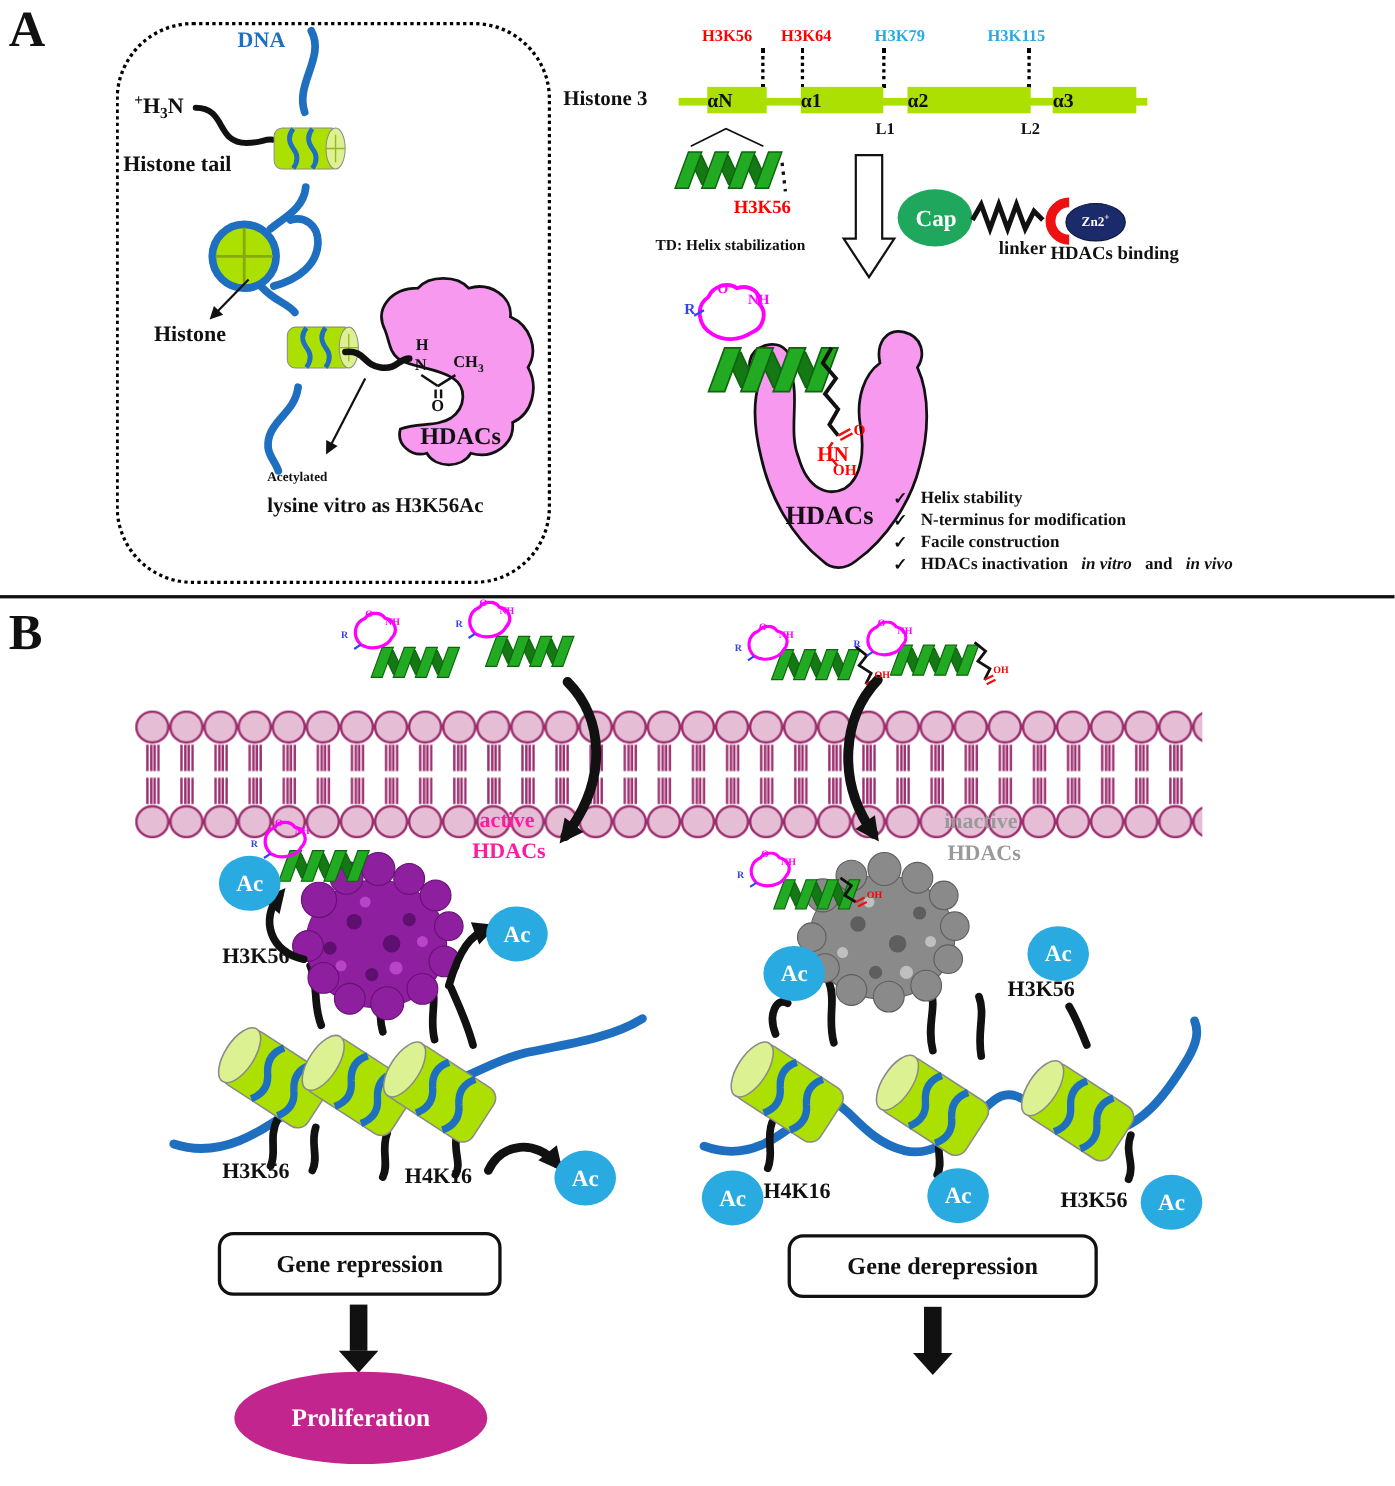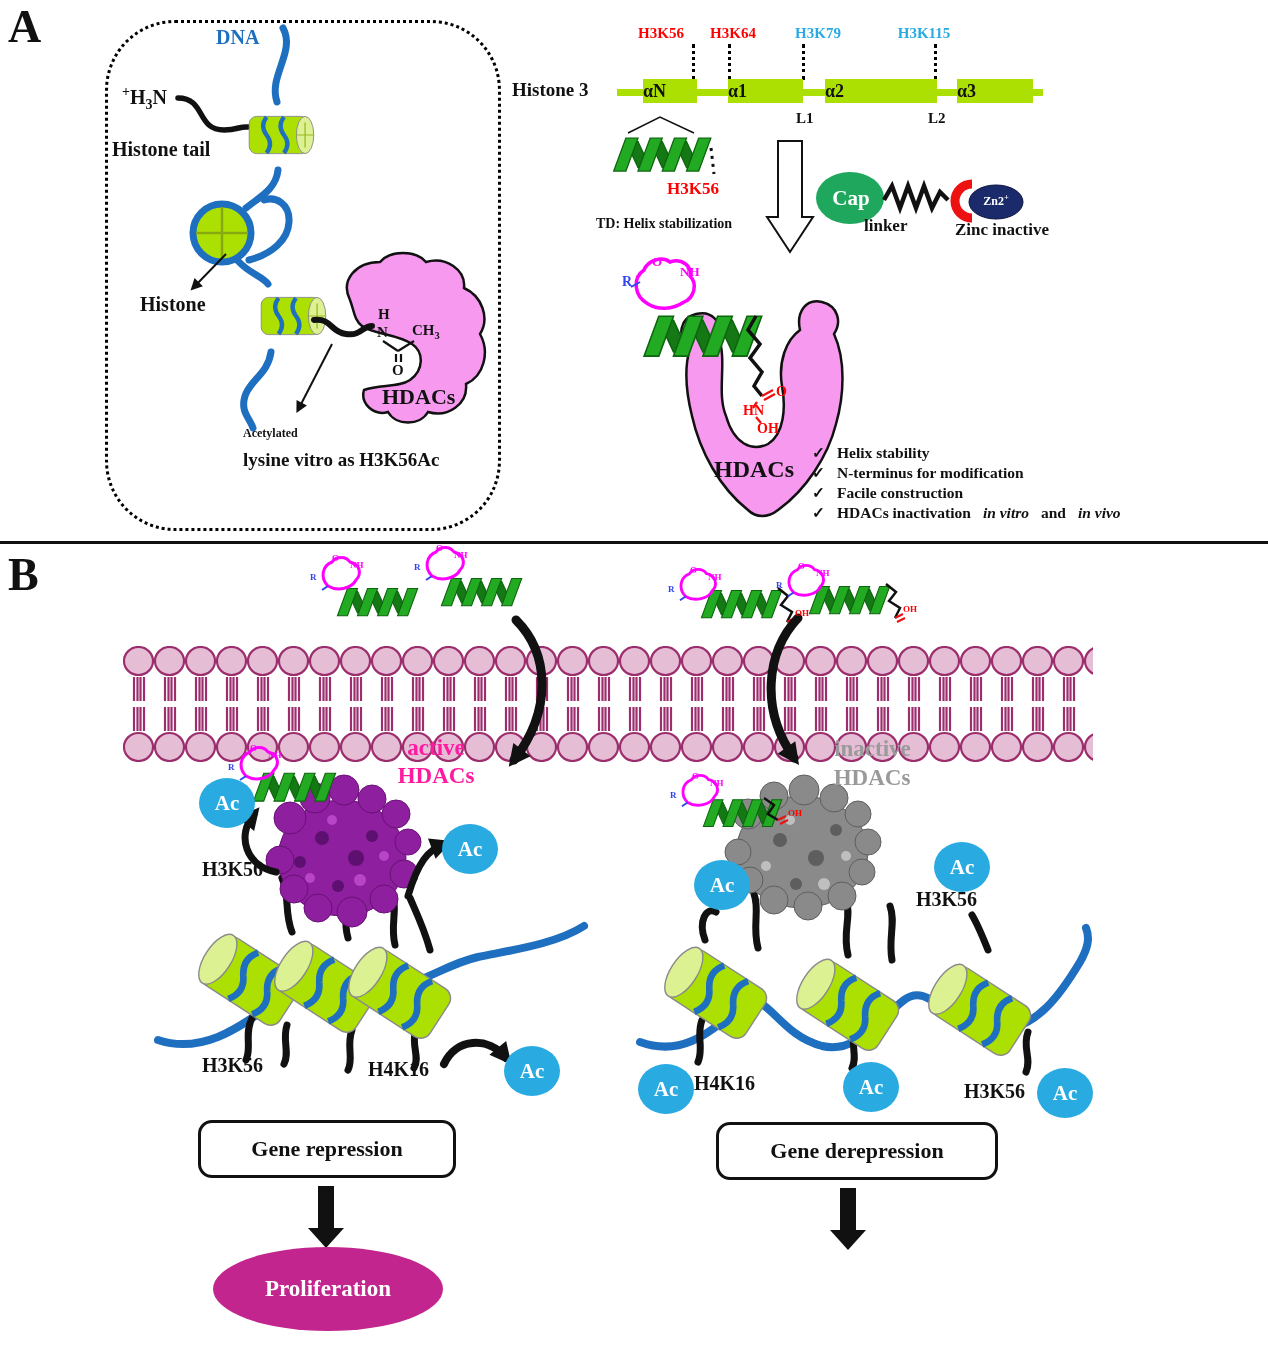--- a/index.html
+++ b/index.html
@@ -11,21 +11,21 @@
   .lbl17{font-weight:bold;font-size:17px;white-space:nowrap;}
   .lbl15{font-weight:bold;font-size:15px;white-space:nowrap;}
   .site{font-size:15px;font-weight:bold;width:70px;text-align:center;}
   .red{color:#f00;}
   .sblue{color:#29ABE2;}
   .dom{background:#ACE003;font-weight:bold;font-size:18px;line-height:24px;height:24px;}
   .bar{background:#ACE003;}
   .dotv{width:0;border-left:3px dotted #000;height:36px;}
   .ac{background:#29ABE2;border-radius:50%;color:#fff;display:flex;align-items:center;justify-content:center;
       font-weight:bold;font-size:21px;width:56px;height:50px;}
-  .state{font-weight:bold;font-size:23px;text-align:center;white-space:nowrap;}
+  .state{font-weight:bold;font-size:20px;text-align:right;white-space:nowrap;}
   .obox{border:3px solid #111;border-radius:14px;background:#fff;text-align:center;
         font-weight:bold;font-size:22px;}
   .oval{border-radius:50%;color:#fff;text-align:center;font-weight:bold;font-size:23px;}
   .tiny{font-size:9px;font-weight:bold;white-space:nowrap;}
   .mag{color:#FF00FF;}
   .blu{color:#3344EE;}
   .chkrow{display:flex;gap:12px;font-weight:bold;font-size:15.5px;white-space:nowrap;height:20px;}
   .dash-box{border:3px dotted #000;border-radius:70px;}
   .chem{font-weight:bold;font-size:15px;white-space:nowrap;}
   sup,sub{font-size:70%;}
@@ -335,29 +335,29 @@
   <div class="abs dom" style="left:728px;top:79px;width:75px">α1</div>
   <div class="abs dom" style="left:825px;top:79px;width:112px">α2</div>
   <div class="abs dom" style="left:957px;top:79px;width:76px">α3</div>
   <div class="abs lbl15" style="left:796px;top:110px">L1</div>
   <div class="abs lbl15" style="left:928px;top:110px">L2</div>
 
   <div class="abs lbl17 red" style="left:667px;top:179px">H3K56</div>
   <div class="abs lbl" style="left:596px;top:216px;font-size:14px">TD: Helix stabilization</div>
 
   <div class="abs" style="left:817px;top:172px;width:68px;height:52px;display:flex;align-items:center;justify-content:center;color:#fff;font-weight:bold;font-size:21px">Cap</div>
-  <div class="abs lbl17" style="left:864px;top:216px">linker</div>
+  <div class="abs lbl17" style="left:908px;top:216px">linker</div>
   <div class="abs" style="left:969px;top:193px;width:54px;text-align:center;color:#fff;font-weight:bold;font-size:12px"><span>Zn2</span><sup>+</sup></div>
-  <div class="abs lbl17" style="left:955px;top:220px">Zinc inactive</div>
+  <div class="abs lbl17" style="left:955px;top:220px">HDACs binding</div>
 
   <div class="abs tiny blu" style="left:622px;top:274px;font-size:14px">R</div>
   <div class="abs tiny mag" style="left:652px;top:254px;font-size:13px">O</div>
   <div class="abs tiny mag" style="left:680px;top:264px;font-size:13px">NH</div>
   <div class="abs tiny red" style="left:776px;top:384px;font-size:14px">O</div>
-  <div class="abs tiny red" style="left:743px;top:403px;font-size:14px">HN</div>
+  <div class="abs tiny red" style="left:743px;top:403px;font-size:19px">HN</div>
   <div class="abs tiny red" style="left:757px;top:421px;font-size:14px">OH</div>
   <div class="abs lbl" style="left:714px;top:456px;font-size:24px">HDACs</div>
 
   <div class="abs chkrow" style="left:812px;top:444px">
       <span>✓</span>
       <span>Helix stability</span>
     </div>
   <div class="abs chkrow" style="left:812px;top:464px">
       <span>✓</span>
       <span>N-terminus for modification</span>

